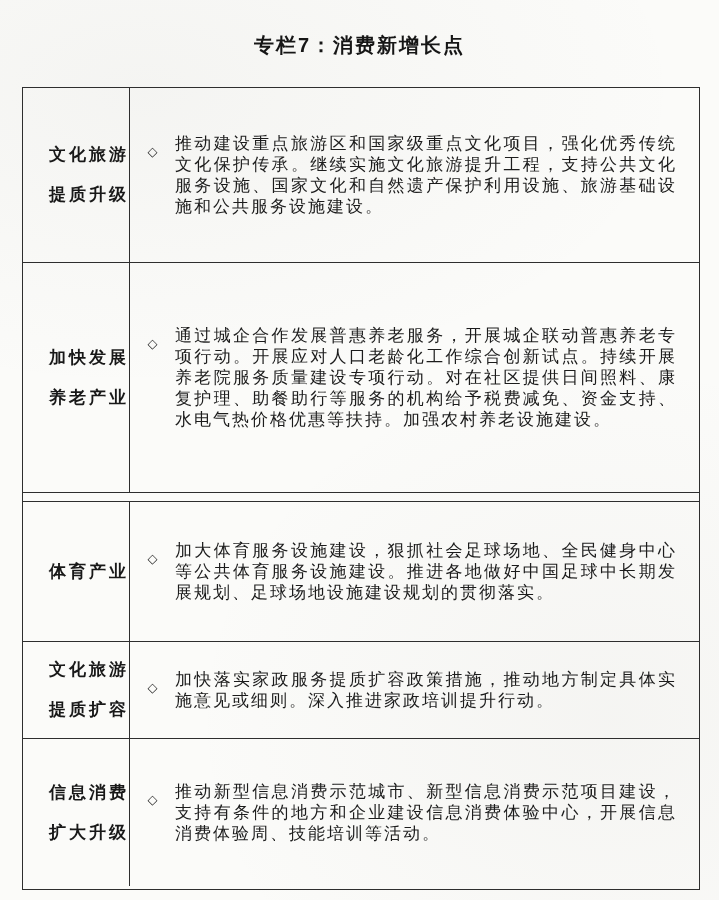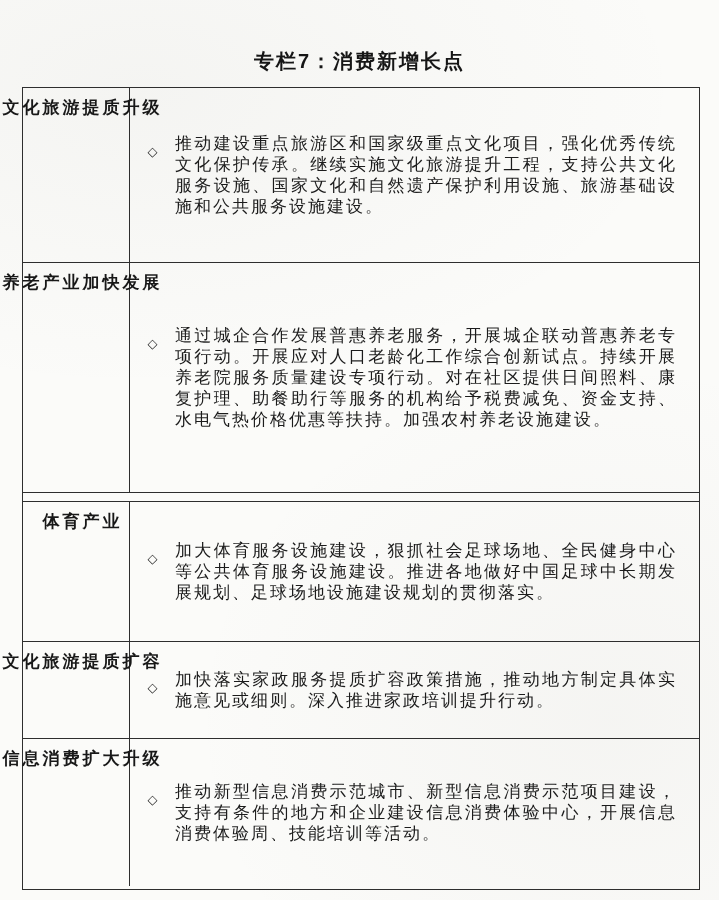--- a/index.html
+++ b/index.html
@@ -25,21 +25,20 @@
     position: absolute;
     top: 32px;
     left: 0;
     width: 719px;
     text-align: center;
     font-family: "Liberation Sans", "DejaVu Sans", sans-serif;
     font-weight: 700;
     font-size: 20px;
     letter-spacing: 2px;
     color: #161616;
-    margin-top: 16px;
   }
 
   
   .box-table {
     position: absolute;
     left: 22px;
     top: 87px;
     width: 678px;
     height: 803px;
     border: 1.5px solid #2e2e2e;
@@ -64,28 +63,29 @@
     width: 100%;
     border-bottom: 1.5px solid #2e2e2e;
   }
 
   
   .header-cell {
     width: 107px;
     flex: 0 0 107px;
     border-right: 1.5px solid #2e2e2e;
     display: flex;
-    flex-direction: row;
+    flex-direction: column;
     justify-content: center;
     padding-left: 13px;
     font-family: "Liberation Sans", "DejaVu Sans", sans-serif;
     font-weight: 700;
     font-size: 17px;
     letter-spacing: 3px;
     color: #181818;
+    text-align: right;
   }
   .header-cell .hline-txt { line-height: 40px; white-space: nowrap; }
 
   .content-cell {
     flex: 1 1 auto;
     display: flex;
     align-items: center;
     padding: 6px 22px 6px 0;
   }
 
@@ -129,22 +129,22 @@
     <div class="content-cell">
       <div class="content-inner">
         <span class="bullet">◇</span>
         <p class="row-text">推动建设重点旅游区和国家级重点文化项目，强化优秀传统文化保护传承。继续实施文化旅游提升工程，支持公共文化服务设施、国家文化和自然遗产保护利用设施、旅游基础设施和公共服务设施建设。</p>
       </div>
     </div>
   </div>
 
   <div class="row row-2 hline">
     <div class="header-cell">
+      <span class="hline-txt">加快发展</span>
       <span class="hline-txt">养老产业</span>
-      <span class="hline-txt">加快发展</span>
     </div>
     <div class="content-cell">
       <div class="content-inner">
         <span class="bullet">◇</span>
         <p class="row-text">通过城企合作发展普惠养老服务，开展城企联动普惠养老专项行动。开展应对人口老龄化工作综合创新试点。持续开展养老院服务质量建设专项行动。对在社区提供日间照料、康复护理、助餐助行等服务的机构给予税费减免、资金支持、水电气热价格优惠等扶持。加强农村养老设施建设。</p>
       </div>
     </div>
   </div>
 
   <div class="spacer-band"></div>

